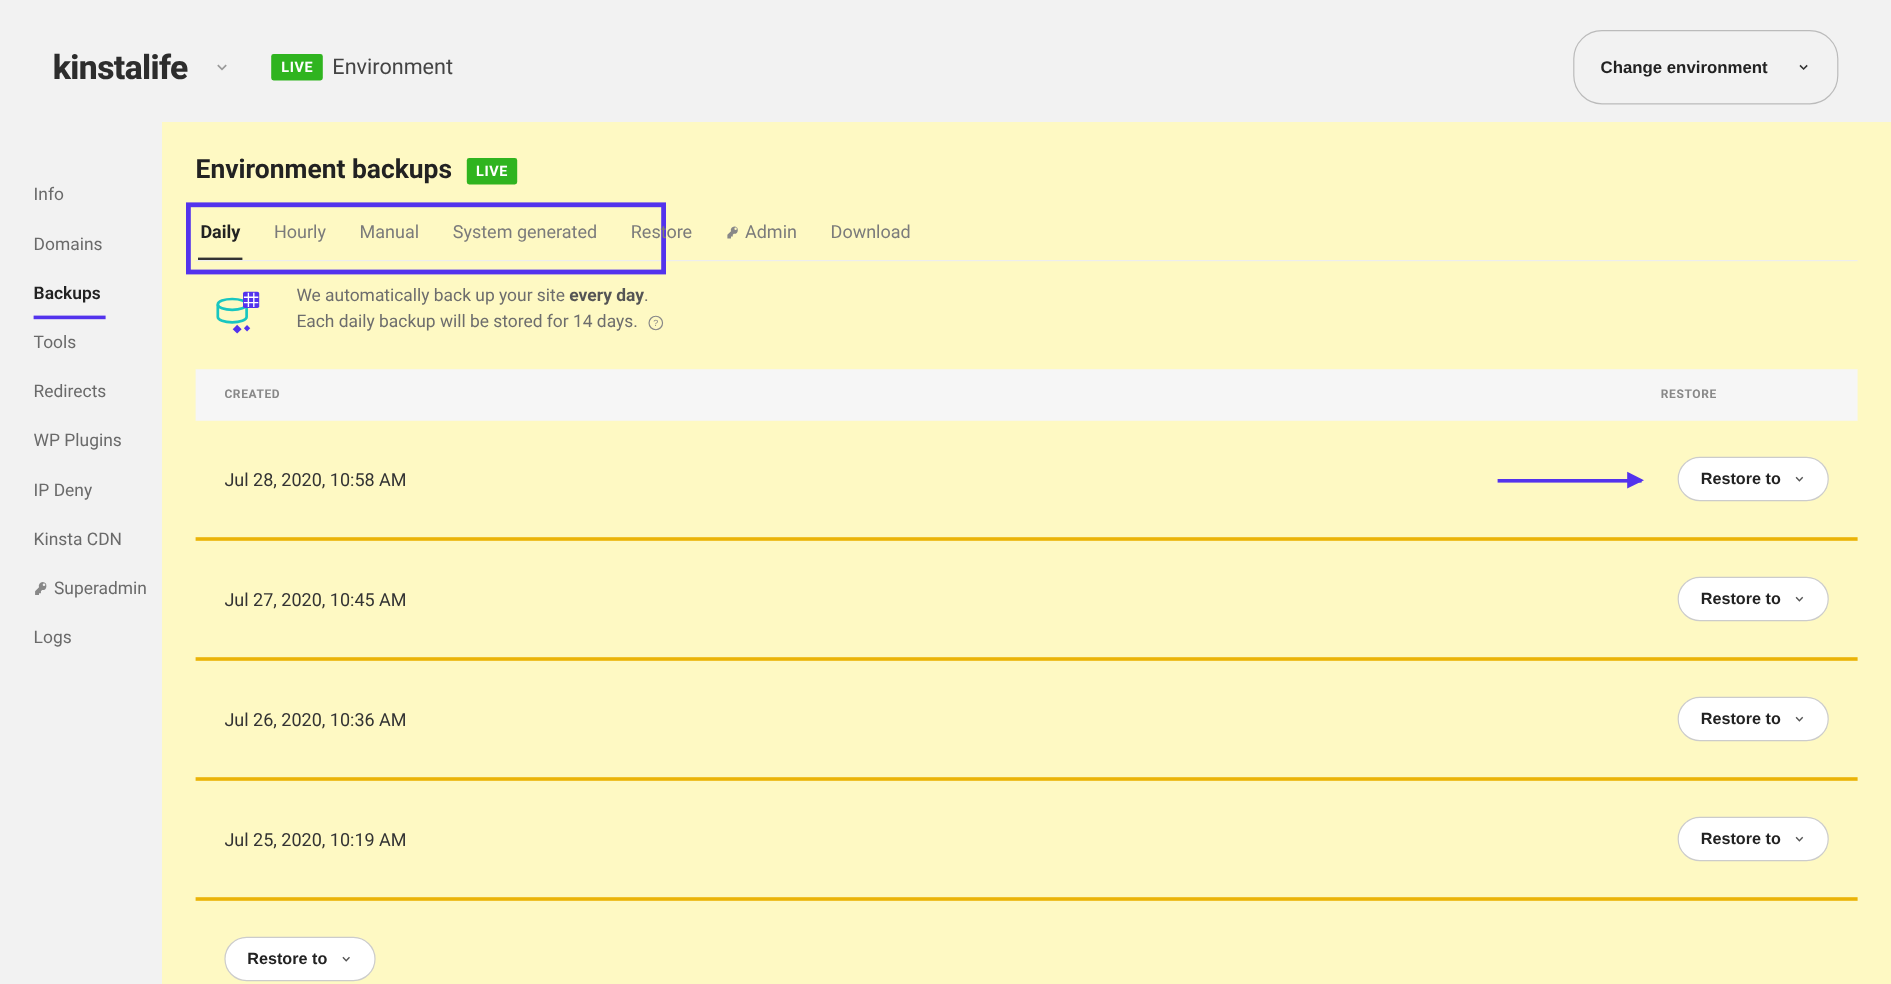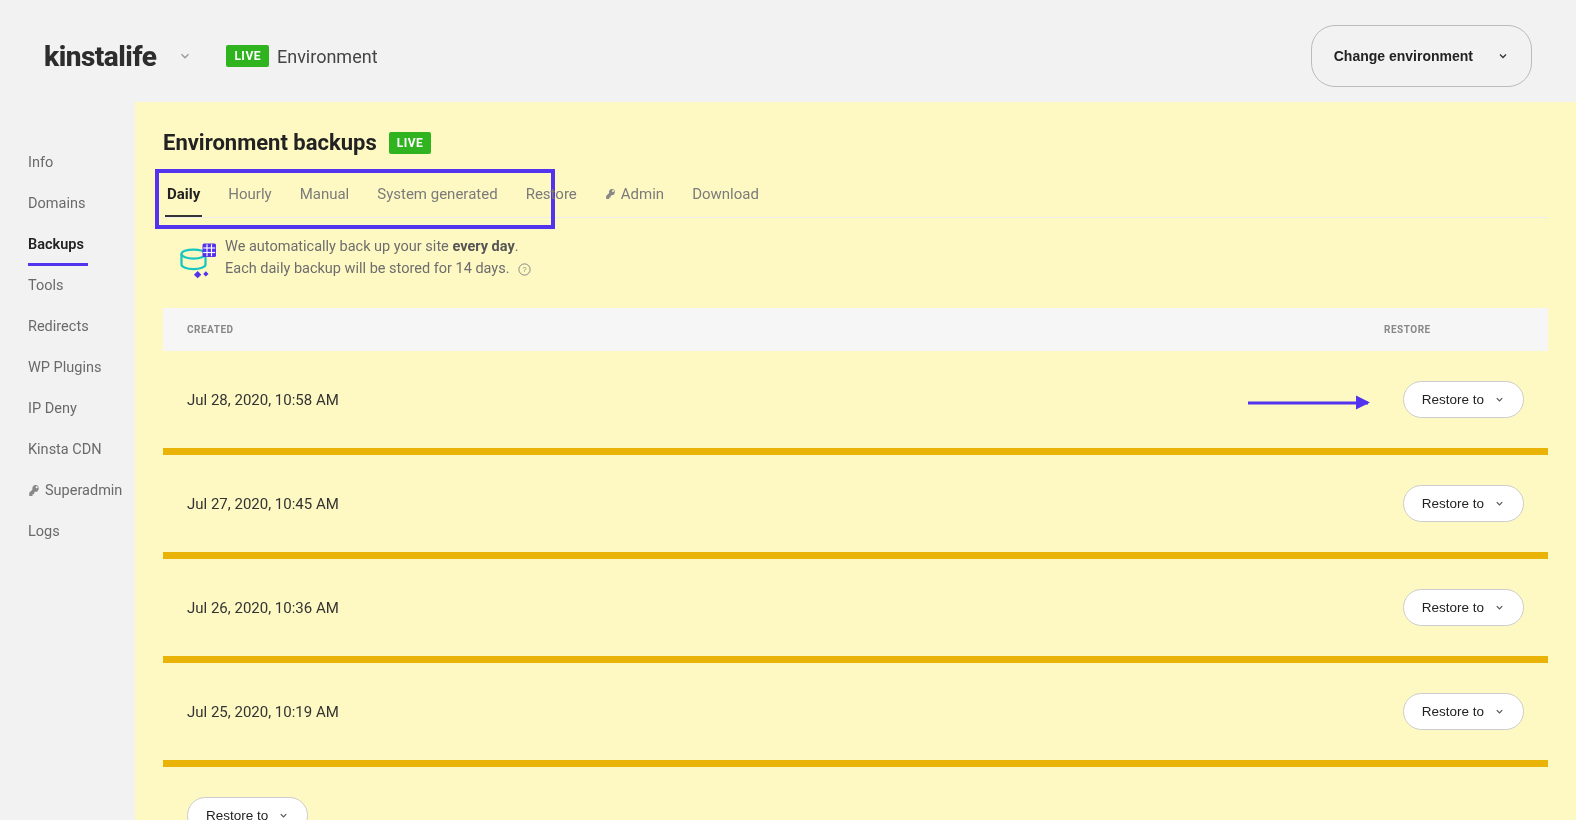--- a/index.html
+++ b/index.html
@@ -102,20 +102,21 @@
     position:absolute;
     left:-8px;
     top:-4px;
     width:400px;
     height:60px;
     border:4px solid #5333ed;
     pointer-events:none;
   }
   .info-block{
     display:flex;
+    gap:22px;
     padding:18px 0 24px 14px;
     align-items:flex-start;
     font-size:14.5px;
     color:#6d6d6d;
     line-height:1.55;
   }
   .info-block strong{ color:#555; font-weight:700; }
   .table-head{
     background:#f6f6f6;
     display:flex;
@@ -125,32 +126,32 @@
     color:#888;
     font-weight:700;
     text-transform:uppercase;
   }
   .col-created{ flex:1; }
   .col-restore{ width:140px; text-align:left; }
   .row{
     display:flex;
     align-items:center;
     padding:30px 24px;
-    border-bottom:7px solid #eab308;
+    border-bottom:3px solid #eab308;
     font-size:15px;
     color:#333;
   }
   .row .col-created{ flex:1; }
   .restore-btn{
     border:1px solid #ccc;
     border-radius:22px;
     padding:10px 18px;
     background:#fff;
     font-size:13.5px;
-    font-weight:400;
+    font-weight:700;
     color:#222;
     display:flex;
     align-items:center;
     gap:10px;
     cursor:pointer;
   }
   .arrow-annot{
     position:absolute;
     width:120px;
     height:3px;

